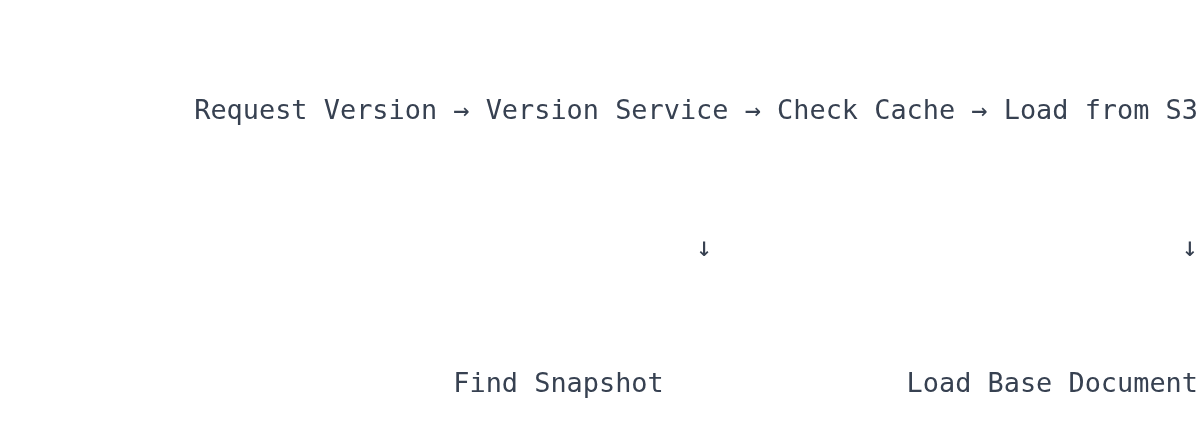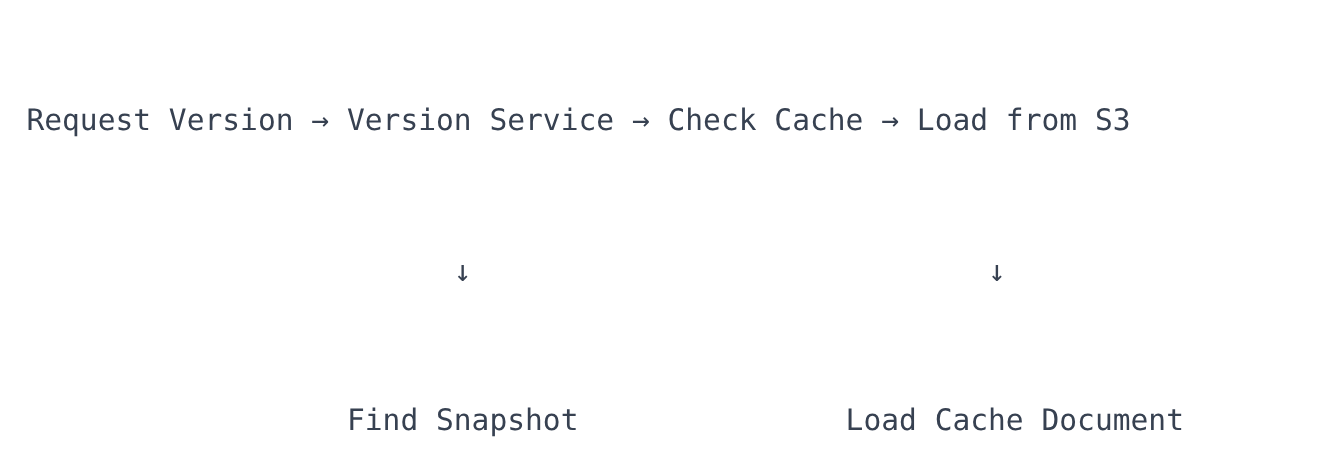--- a/index.html
+++ b/index.html
@@ -18,28 +18,29 @@
     font-size: 26.9px;
     line-height: 45.5px;
     color: var(--text-color);
     padding-left: 24px;
     margin-top: -4px;
     white-space: pre;
   }
   .flow-line {
     white-space: pre;
     height: 45.5px;
+    text-align: right;
   }
 </style>
 </head>
 <body>
 
 <div class="diagram">
   <div class="flow-line">Request Version → Version Service → Check Cache → Load from S3</div>
   <div class="flow-line">                        ↓                             ↓</div>
-  <div class="flow-line">                  Find Snapshot               Load Cache Document</div>
+  <div class="flow-line">                  Find Snapshot               Load Base Document</div>
   
   
   
   
   
   
 </div>
 
 </body></html>

